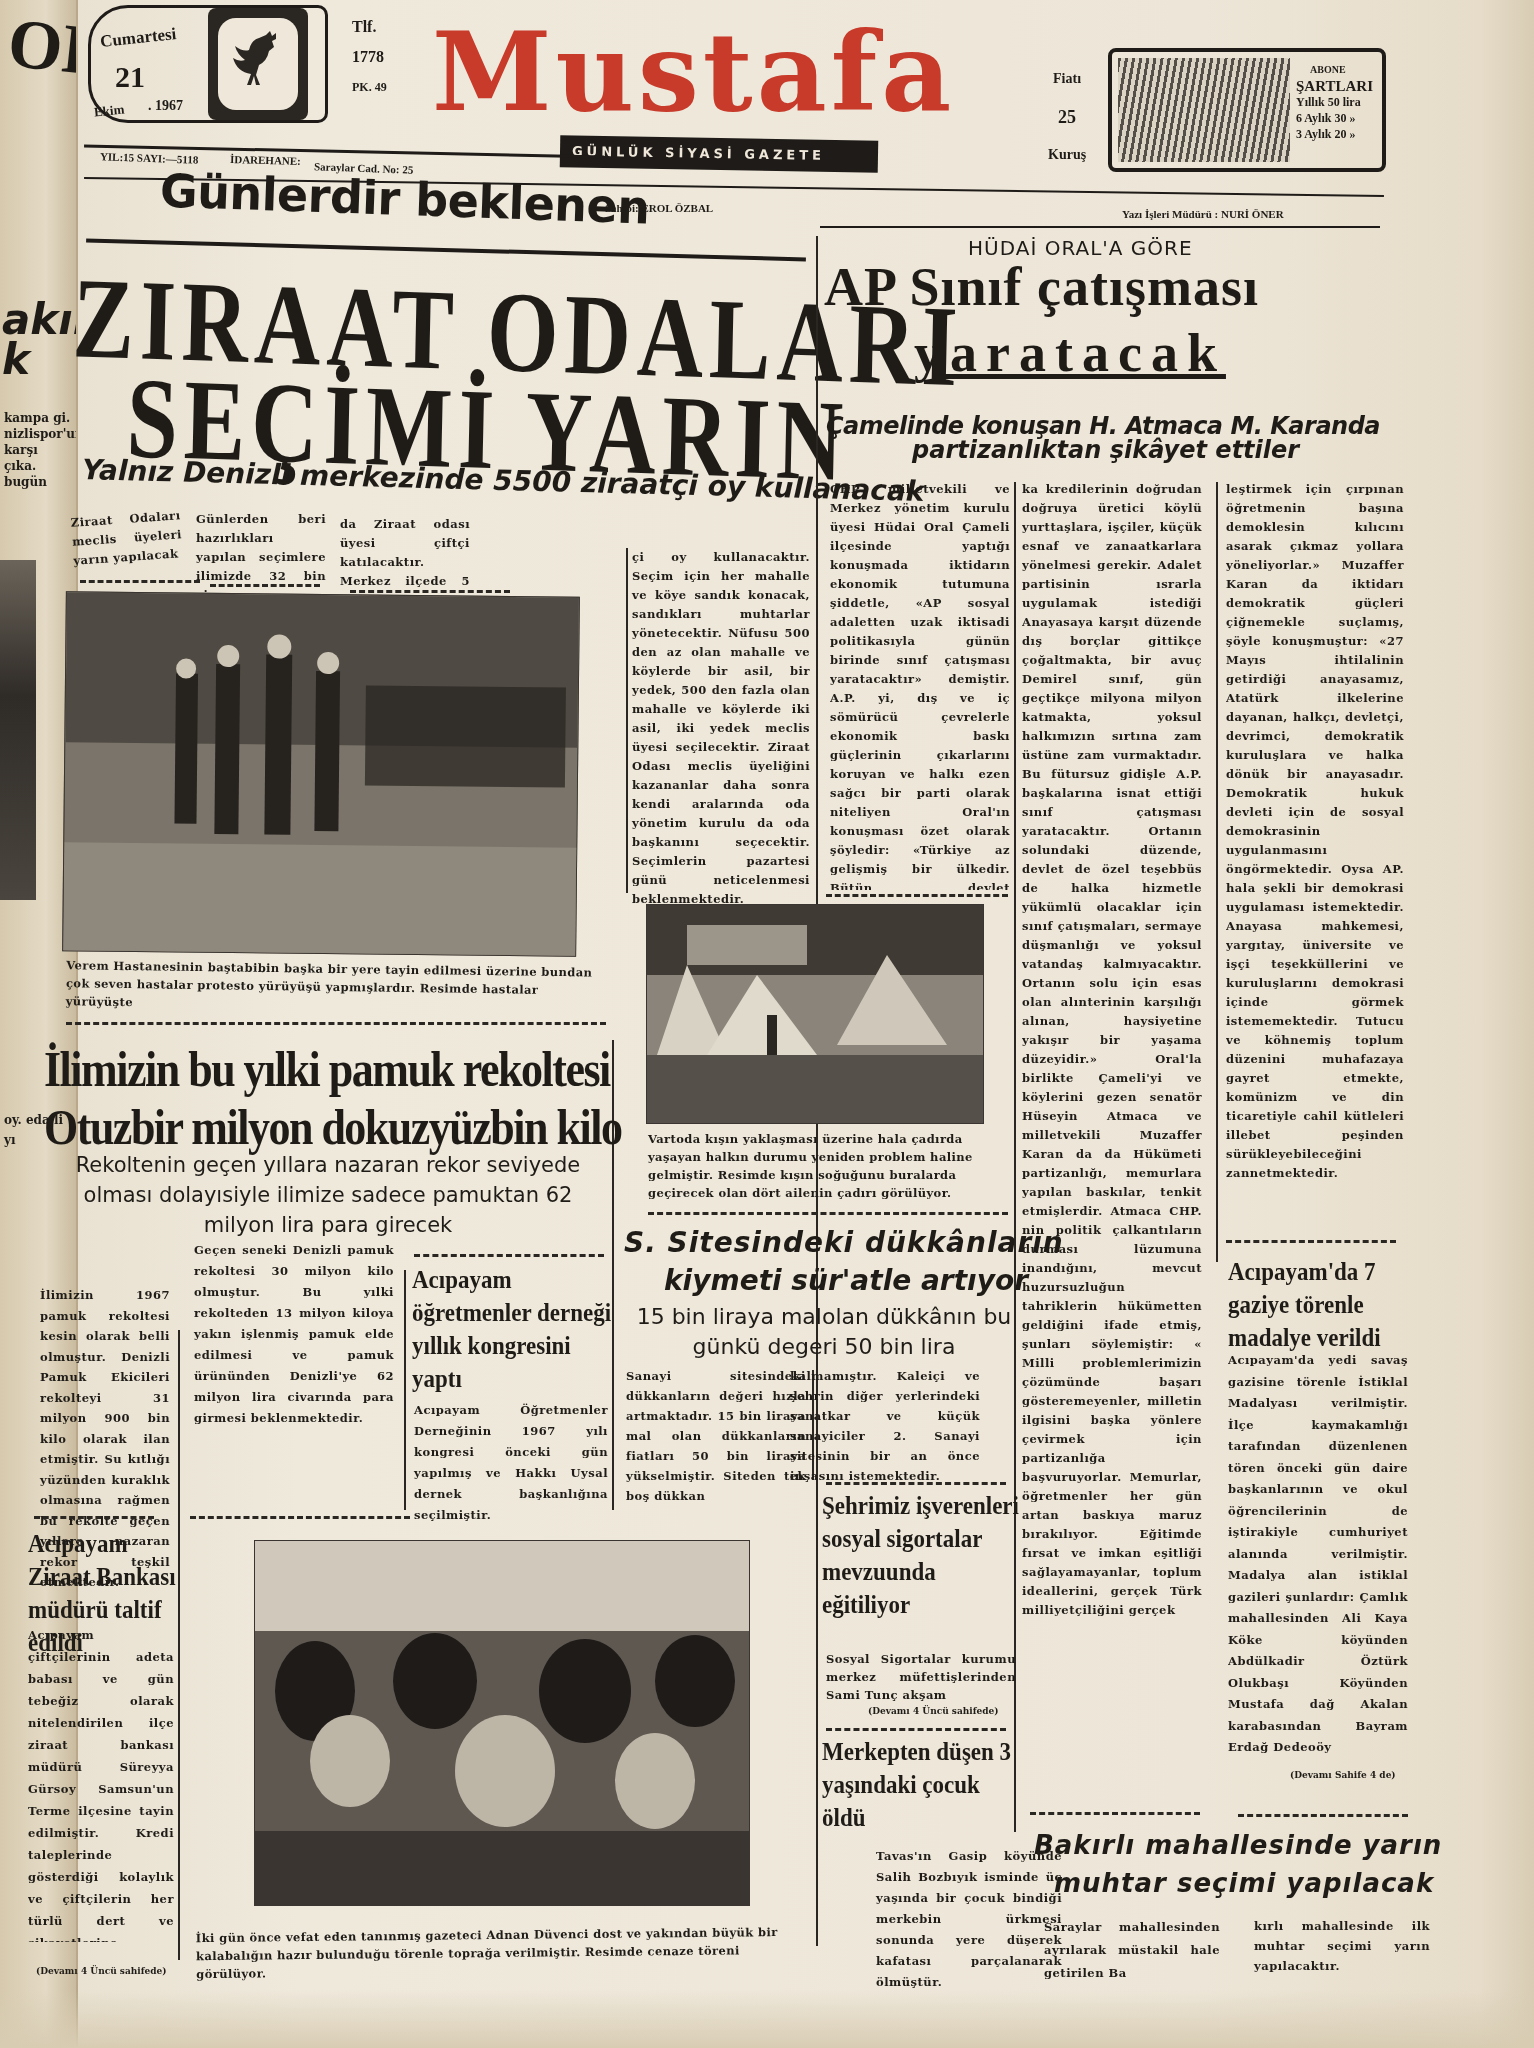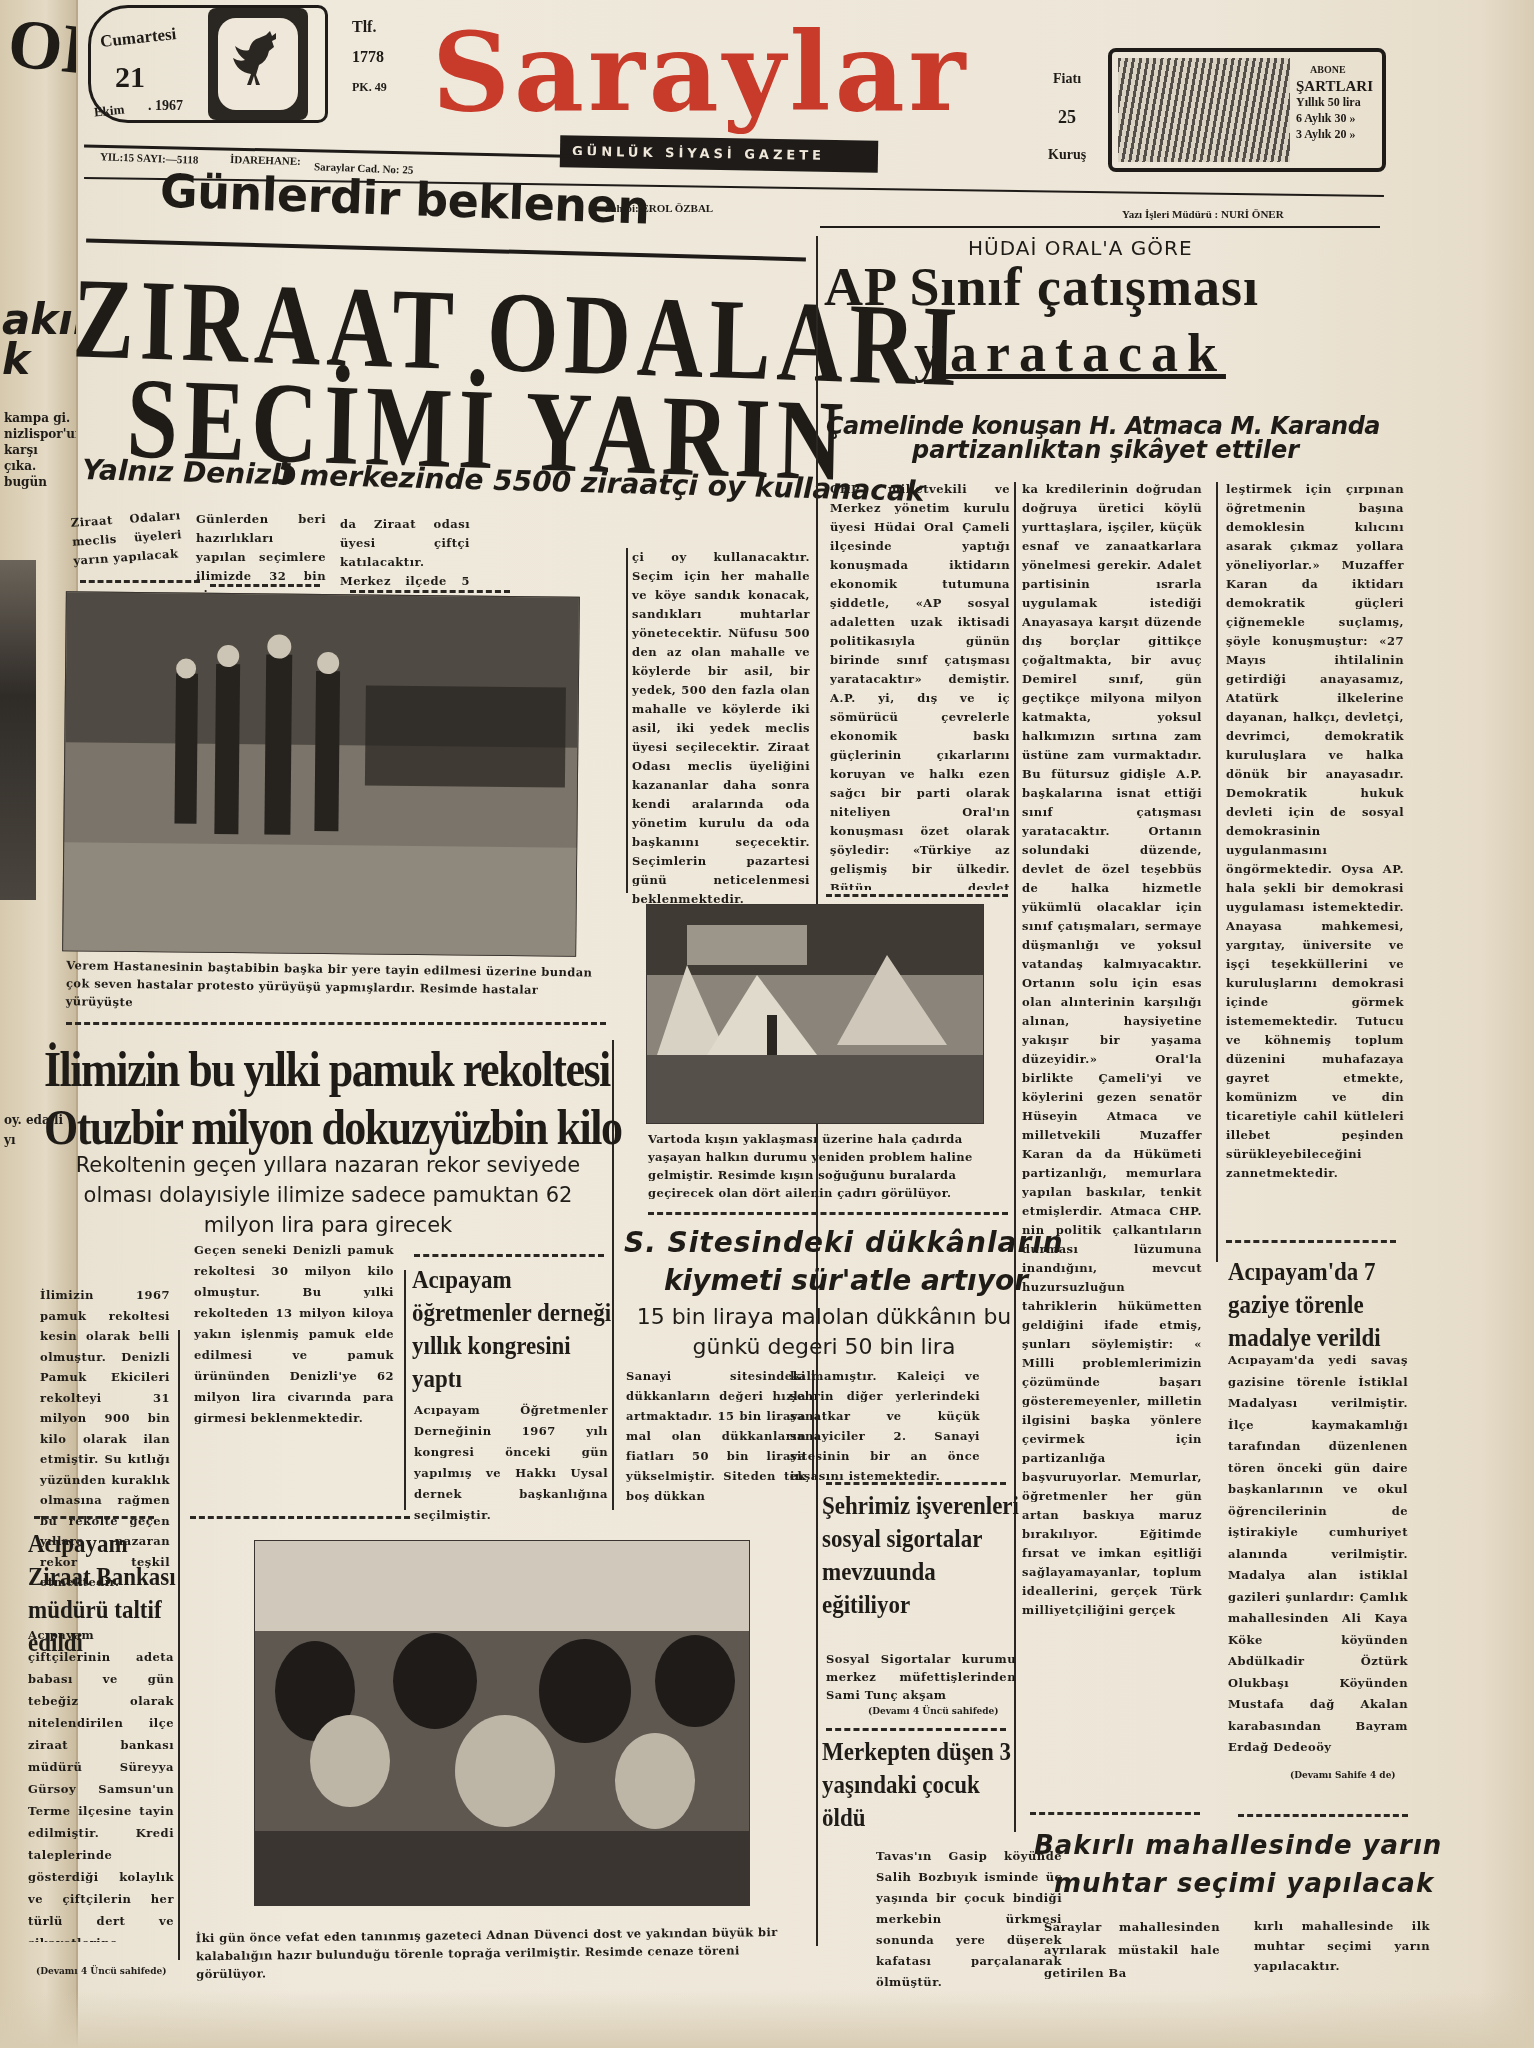--- a/index.html
+++ b/index.html
@@ -107,21 +107,21 @@
       <svg width="60" height="70" viewBox="0 0 60 70">
         <path d="M38 6 l4 -4 l2 5 l4 -3 l0 6 l-4 2 l2 6 l-5 4 q-2 10 -10 14 l-3 10 l4 10 l-4 0 l-2 -9 l-3 9 l-4 0 l4 -11 q-14 -2 -18 -16 q6 4 12 2 q-8 -6 -10 -14 q8 6 14 4 q2 -10 10 -12 z" fill="#2a2622"></path>
       </svg>
     </div>
   </div>
   <div class="tel">
     <div>Tlf.</div>
     <div>1778</div>
     <div style="font-size:12px">PK. 49</div>
   </div>
-  <div class="title-brand">Saraylar</div>
+  <div class="title-brand">Mustafa</div>
   <div class="subtitle-bar">GÜNLÜK SİYASİ GAZETE</div>
   <div class="price">
     <div>Fiatı</div>
     <div style="font-size:18px">25</div>
     <div>Kuruş</div>
   </div>
   <div class="abone-box"></div>
   <div class="abone-img"></div>
   <div class="abone-text">
     <div style="font-size:10px;padding-left:14px">ABONE</div>

